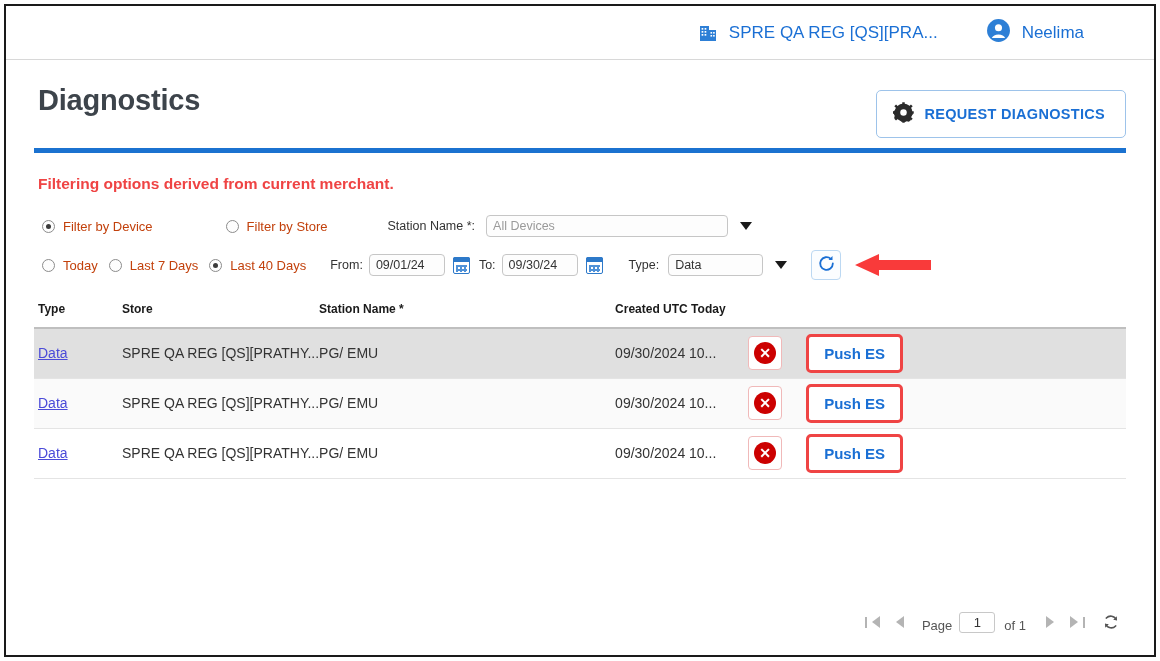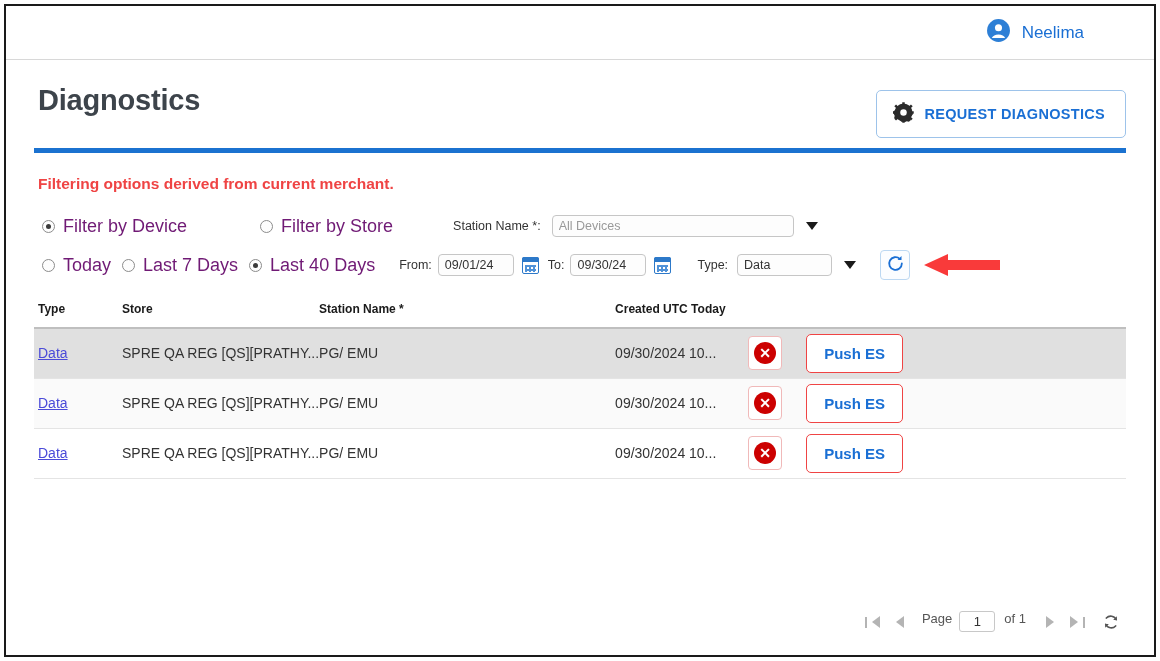--- a/index.html
+++ b/index.html
@@ -107,21 +107,21 @@
     flex: none;
   }
   .rdot.on::after {
     content: "";
     position: absolute;
     left: 3px; top: 3px;
     width: 5px; height: 5px;
     border-radius: 50%;
     background: #3a3a3a;
   }
-  .lbl { font-size: 18px; color: #701a75; text-align: right; }
+  .lbl { font-size: 13px; color: #c2410c; text-align: right; }
 
   .fld-label { font-size: 12.5px; color: #333; white-space: nowrap; }
 
   .txt-input {
     border: 1px solid #c6c6c6;
     border-radius: 4px;
     background: #fdfdfd;
     height: 22px;
     font-family: "Liberation Sans", sans-serif;
     font-size: 12.5px;
@@ -228,37 +228,37 @@
   }
   .xcircle {
     width: 22px; height: 22px; border-radius: 50%;
     background: #cc0000;
     display: flex; align-items: center; justify-content: center;
     color: #ffffff; font-size: 14px; font-weight: bold;
     line-height: 1;
   }
   .push-btn {
     width: 97px; height: 39px;
-    border: 1px solid #ef4444;
+    border: 3px solid #ef4444;
     border-radius: 5px;
     background: #ffffff;
     color: #1a6fd4;
     font-size: 15px;
     font-weight: bold;
     font-family: "Liberation Sans", sans-serif;
     cursor: pointer;
   }
 
   
   .pager {
     position: absolute;
     right: 30px;
     bottom: 22px;
     display: flex;
-    align-items: flex-start;
+    align-items: flex-end;
     gap: 0;
     font-size: 13px;
     color: #555;
   }
   .pg-ic {
     width: 26px; height: 22px;
     display: flex; align-items: center; justify-content: center;
     color: #b4b4b4;
     font-size: 13px;
     cursor: pointer;
@@ -281,20 +281,39 @@
     outline: none;
   }
   .pg-of { color:#555; font-size:13px; margin: 0 12px 0 9px; }
 </style>
 </head>
 <body>
 
 <div class="frame">
 
   <div class="topbar">
+    <div class="merchant">
+      <span>
+        <svg class="bldg" width="20" height="20" viewBox="0 0 20 20">
+          <rect x="2" y="3" width="9" height="15" fill="#2d7fd6"></rect>
+          <rect x="11" y="7" width="7" height="11" fill="#2d7fd6"></rect>
+          <rect x="3.6" y="5" width="1.7" height="1.7" fill="#ffffff"></rect>
+          <rect x="6.6" y="5" width="1.7" height="1.7" fill="#ffffff"></rect>
+          <rect x="3.6" y="8" width="1.7" height="1.7" fill="#ffffff"></rect>
+          <rect x="6.6" y="8" width="1.7" height="1.7" fill="#ffffff"></rect>
+          <rect x="3.6" y="11" width="1.7" height="1.7" fill="#ffffff"></rect>
+          <rect x="6.6" y="11" width="1.7" height="1.7" fill="#ffffff"></rect>
+          <rect x="12.5" y="9" width="1.6" height="1.6" fill="#ffffff"></rect>
+          <rect x="15.1" y="9" width="1.6" height="1.6" fill="#ffffff"></rect>
+          <rect x="12.5" y="12" width="1.6" height="1.6" fill="#ffffff"></rect>
+          <rect x="15.1" y="12" width="1.6" height="1.6" fill="#ffffff"></rect>
+        </svg>
+      </span>
+      <span>SPRE QA REG [QS][PRA...</span>
+    </div>
     <div class="user">
       <span>
         <svg width="25" height="25" viewBox="0 0 24 24">
           <circle cx="12" cy="12" r="11" fill="#2d7fd6"></circle>
           <circle cx="12" cy="9.3" r="3.4" fill="#ffffff"></circle>
           <path d="M5.6 19.2a6.8 5.2 0 0 1 12.8 0z" fill="#ffffff"></path>
         </svg>
       </span>
       <span>Neelima</span>
     </div>

